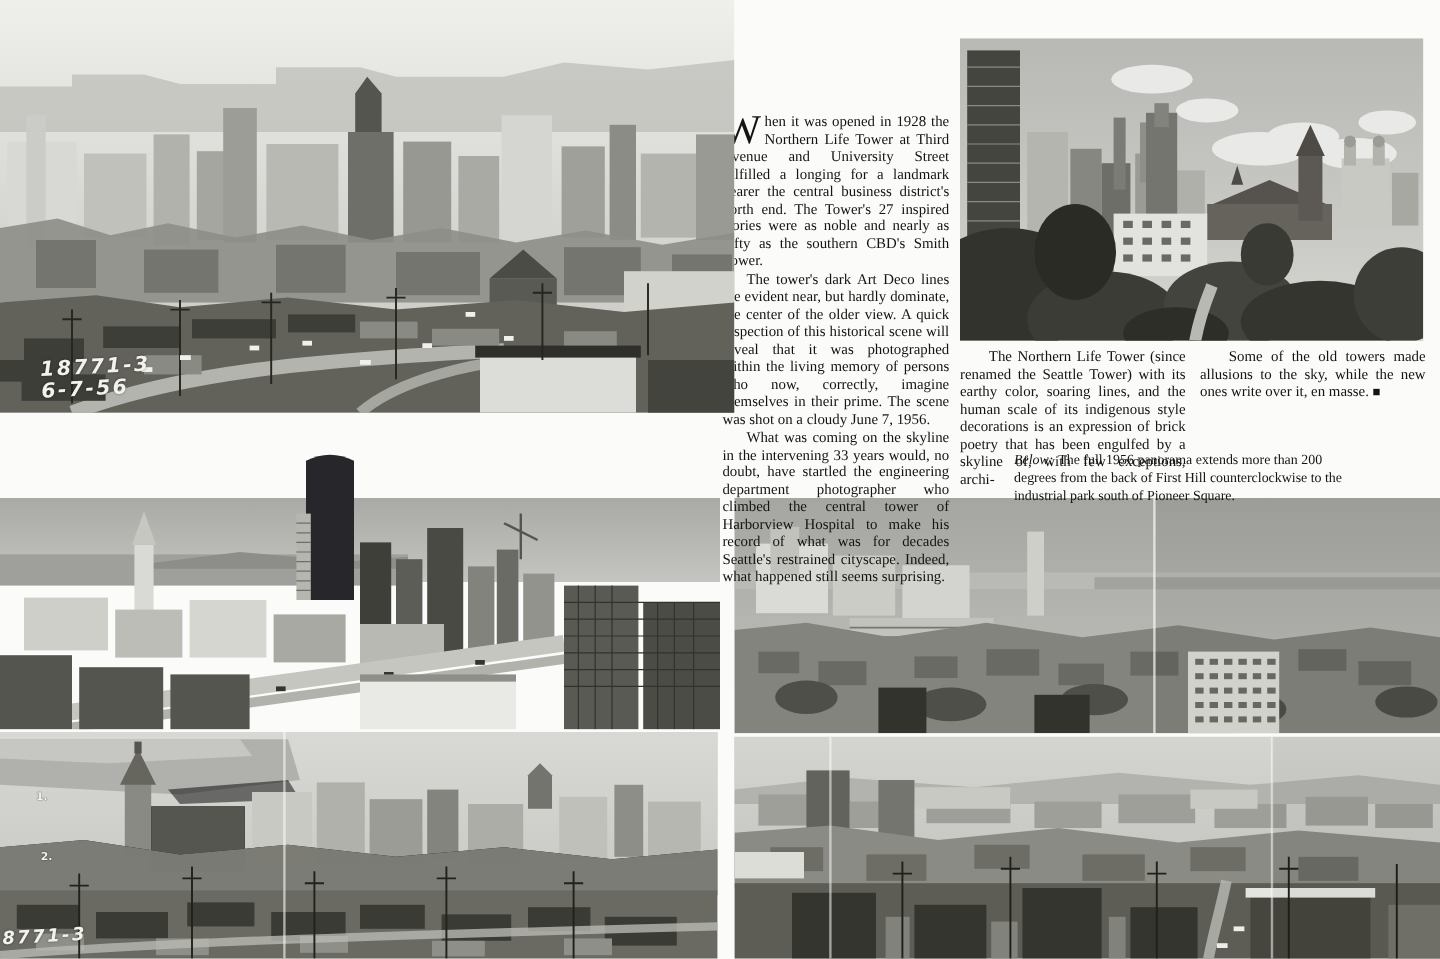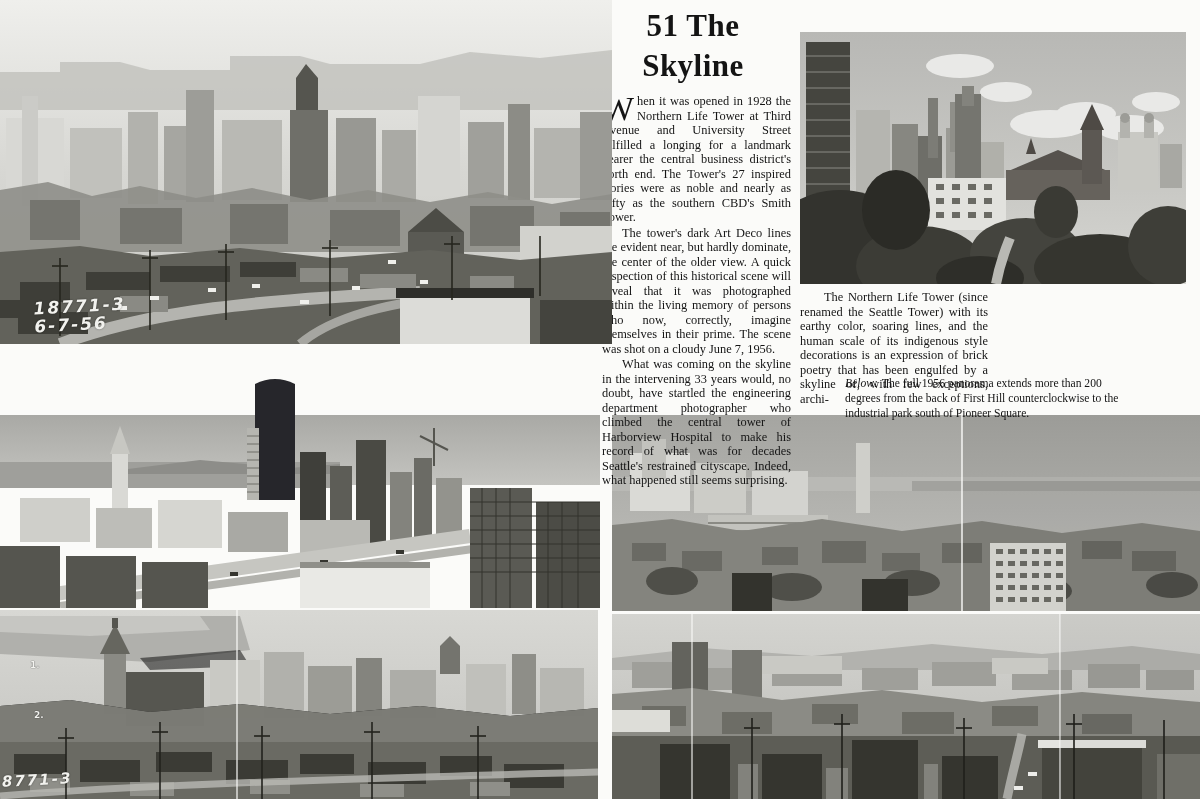--- a/index.html
+++ b/index.html
@@ -165,21 +165,20 @@
         <rect x="388" y="260" width="8" height="4"></rect>
     </g>
   </svg>
   <div class="handwrite hw-top">
     <div>18771-3</div>
     <div>6-7-56</div>
   </div>
 </div>
 
 <div class="abs title-block">
-  <div>51 The Skyline</div>
 </div>
 
 <div class="abs article-col">
   <p><span class="dropcap">W</span><span>hen it was opened in 1928 the Northern Life Tower at Third Avenue and University Street fulfilled a longing for a landmark nearer the central business district's north end. The Tower's 27 inspired stories were as noble and nearly as lofty as the southern CBD's Smith Tower.</span></p>
   <p class="indent">The tower's dark Art Deco lines are evident near, but hardly dominate, the center of the older view.  A quick inspection of this historical scene will reveal that it was photographed within the living memory of persons who now, correctly, imagine themselves in their prime.  The scene was shot on a cloudy June 7, 1956.</p>
   <p class="indent">What was coming on the skyline in the intervening 33 years would, no doubt, have startled the engineering department photographer who climbed the central tower of Harborview Hospital to make his record of what was for decades Seattle's restrained cityscape. Indeed, what happened still seems surprising.</p>
 </div>
 
 <div class="photo" id="photo-1989-skyline">
   <svg viewBox="0 0 386 252" preserveAspectRatio="none">
@@ -280,20 +279,21 @@
 
     <path d="M196,252 C200,230 206,216 210,206" stroke="#b9b9b4" stroke-width="10" fill="none"></path>
   </svg>
 </div>
 
 <div class="abs two-cols">
   <div class="col">
     <p class="indent">The Northern Life Tower (since renamed the Seattle Tower) with its earthy color, soaring lines, and the human scale of its indigenous style decorations is an expression of brick poetry that has been engulfed by a skyline of, with few exceptions, archi-</p>
   </div>
   <div class="col">
+    <p class="indent"><span>Some of the old towers made allusions to the sky, while the new ones write over it, en masse.</span> <span class="endmark">■</span></p>
   </div>
 </div>
 
 <div class="abs caption">
   <span class="cap-lead">Below:</span><span>The full 1956 panorama extends more than 200 degrees from the back of First Hill counterclockwise to the industrial park south of Pioneer Square.</span>
 </div>
 
 <div class="photo" id="pano-1989-left">
   <svg viewBox="0 0 600 238" preserveAspectRatio="none">
     <defs>

